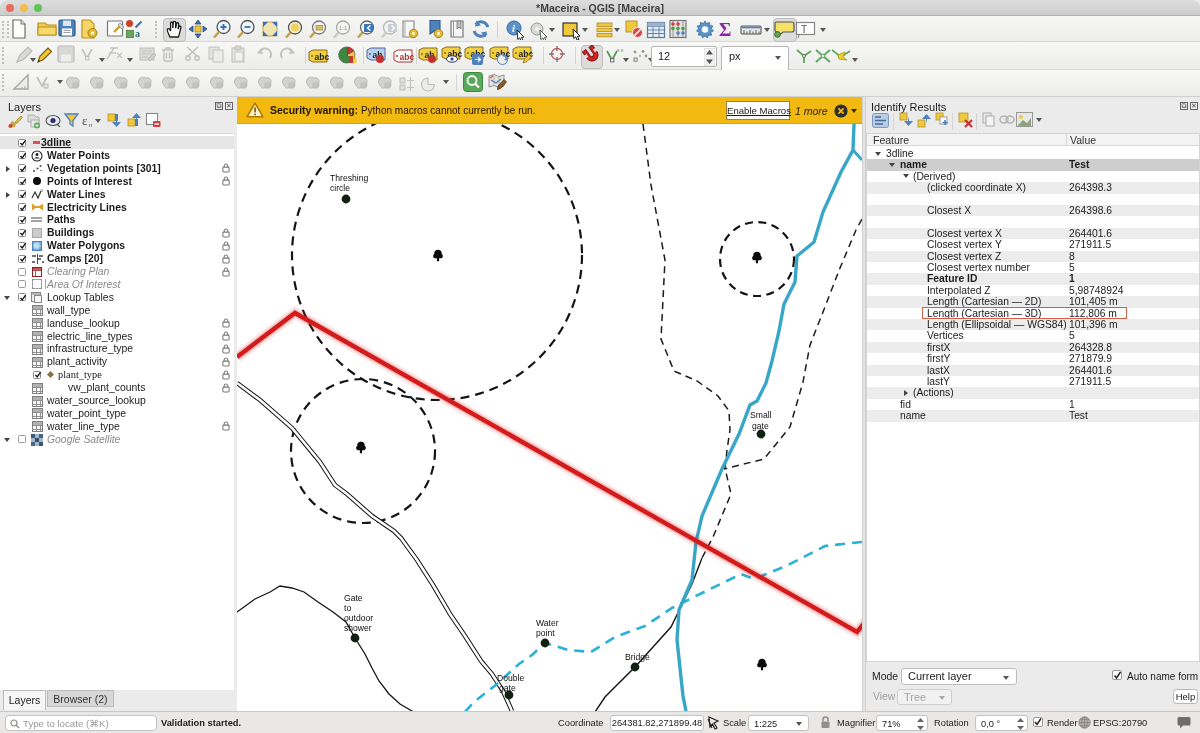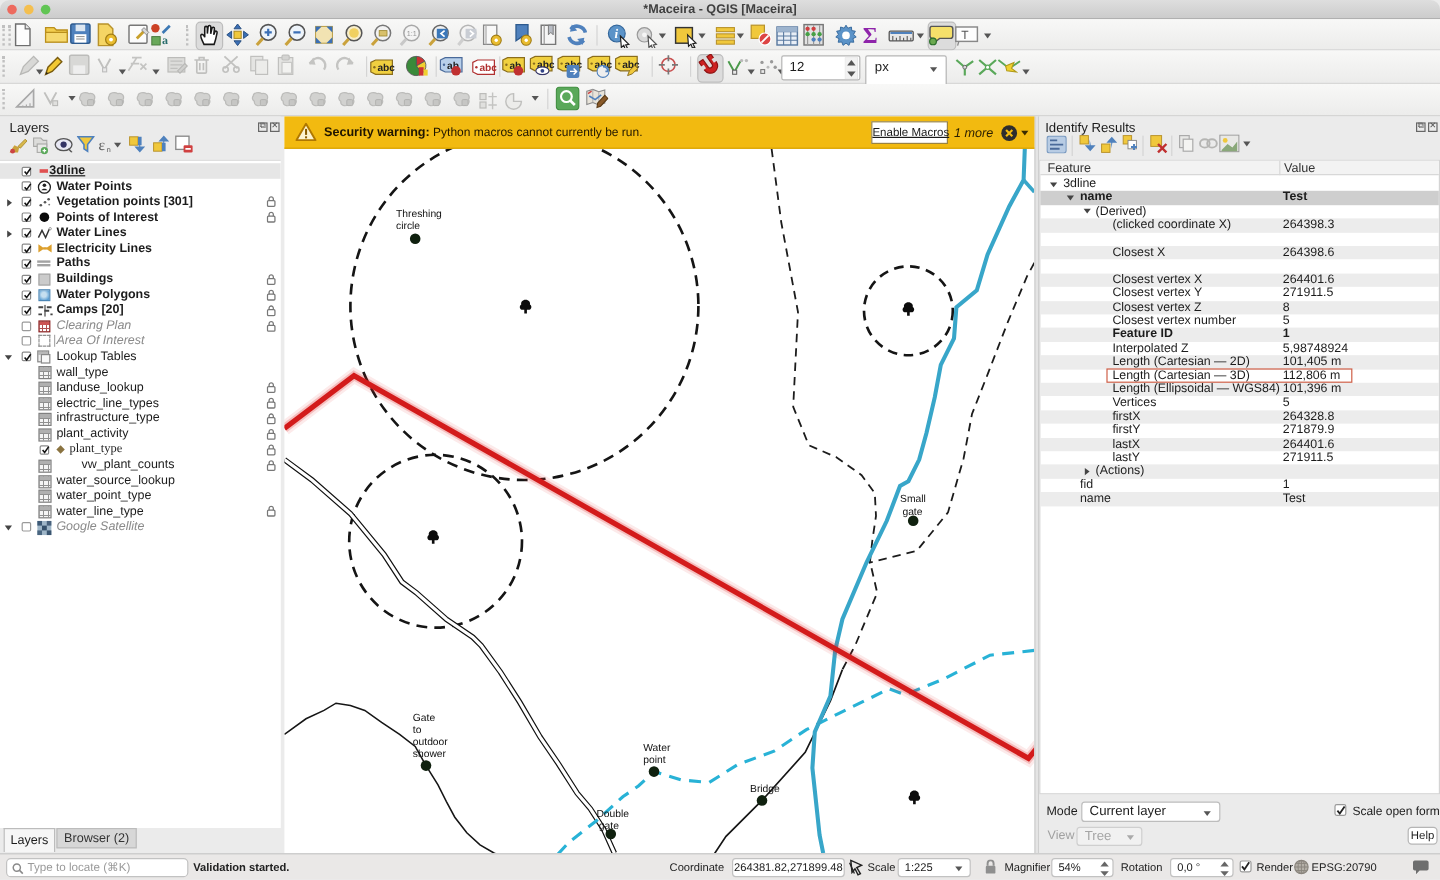--- a/index.html
+++ b/index.html
@@ -1016,21 +1016,21 @@
       <div style="position:absolute;left:55px;top:172.9px;width:205px;height:12.4px;border:1.5px solid #cf5f48;"></div>
     </div>
  <div id="rbottom"></div>
 <div style="position:absolute;left:6px;top:574px;font-size:10.4px">Mode</div>
     <div style="position:absolute;left:35px;top:571px;width:116px;height:17px;background:#fff;border:1px solid #bdbdbd;border-radius:3px;font-size:11px;line-height:15px"><span style="margin-left:6px">Current layer</span><span class="caret" style="position:absolute;right:7px;top:7px"></span></div>
     <div style="position:absolute;left:246px;top:573px;width:10px;height:10px;background:#fff;border:1px solid #999;border-radius:2px">
       <svg width="11" height="11" viewBox="0 0 11 11" style="position:absolute;left:-1px;top:-1px">
         <path d="M2.5 5.5 L4.5 8 L8.5 2" fill="none" stroke="#222" stroke-width="1.5"></path>
       </svg>
     </div>
-    <div style="position:absolute;left:261px;top:574px;font-size:10px;white-space:nowrap">Scale open form</div>
+    <div style="position:absolute;left:261px;top:574px;font-size:10px;white-space:nowrap">Auto name form</div>
     <div style="position:absolute;left:7px;top:594px;font-size:10.4px;color:#a0a0a0">View</div>
     <div style="position:absolute;left:31px;top:592px;width:55px;height:16px;background:#f1f1f1;border:1px solid #cfcfcf;border-radius:3px;font-size:11px;line-height:14px;color:#a5a5a5"><span style="margin-left:6px">Tree</span><span class="caret" style="position:absolute;right:6px;top:6px;border-top-color:#aaa"></span></div>
     <div style="position:absolute;left:307px;top:592px;width:25px;height:15px;background:#fff;border:1px solid #b5b5b5;border-radius:3.5px;font-size:9.5px;text-align:center;line-height:14px">Help</div>
   </div>
 <div id="status">
  <div class="sbox" style="left:5px;top:3px;width:152px;height:16px;border-radius:4px;color:#9a9a9a;line-height:14px">
   <svg style="position:absolute;left:4px;top:2.5px" width="10" height="10" viewBox="0 0 10 10">
         <circle cx="4" cy="4" r="3" fill="none" stroke="#8a8a8a" stroke-width="1.2"></circle>
         <path d="M6.3 6.3 L9 9" stroke="#8a8a8a" stroke-width="1.3"></path>
       </svg>
@@ -1042,21 +1042,21 @@
       <path d="M2 1 L11 5 L7 7 L10 12 L8 13 L5.5 8 L3 11 Z" fill="none" stroke="#222" stroke-width="1.2"></path>
       <path d="M1 3 L5 12" stroke="#222" stroke-width="1.1"></path>
     </svg>
  <div class="lbl" style="left:723px;top:6px;font-size:9.3px">Scale</div>
  <div class="sbox" style="left:748px;top:3px;width:61px;height:16px;line-height:14px"><span style="margin-left:5px;font-size:9.3px">1:225</span><span class="caret" style="right:6px;top:6px;position:absolute"></span></div>
  <svg style="position:absolute;left:820px;top:4px" width="11" height="13" viewBox="0 0 11 13">
       <rect x="1.5" y="5.5" width="8" height="6.5" rx="1" fill="#8f8f8f"></rect>
       <path d="M3 5.5 V3.5 A2.5 2.5 0 0 1 8 3.5 V5.5" fill="none" stroke="#8f8f8f" stroke-width="1.6"></path>
     </svg>
  <div class="lbl" style="left:837px;top:6px;font-size:9.3px">Magnifier</div>
- <div class="sbox" style="left:876px;top:3px;width:52px;height:16px;line-height:14px"><span style="margin-left:5px;font-size:9.3px">54%</span>
+ <div class="sbox" style="left:876px;top:3px;width:52px;height:16px;line-height:14px"><span style="margin-left:5px;font-size:9.3px">71%</span>
   <svg class="stepper" width="9" height="14" viewBox="0 0 9 14">
         <path d="M4.5 1 L8 5 H1 Z" fill="#666"></path>
         <path d="M4.5 13 L8 9 H1 Z" fill="#666"></path>
       </svg></div>
  <div class="lbl" style="left:934px;top:6px;font-size:9.3px">Rotation</div>
  <div class="sbox" style="left:975px;top:3px;width:53px;height:16px;line-height:14px"><span style="margin-left:5px;font-size:9.3px">0,0 °</span>
   <svg class="stepper" width="9" height="14" viewBox="0 0 9 14">
         <path d="M4.5 1 L8 5 H1 Z" fill="#666"></path>
         <path d="M4.5 13 L8 9 H1 Z" fill="#666"></path>
       </svg></div>

